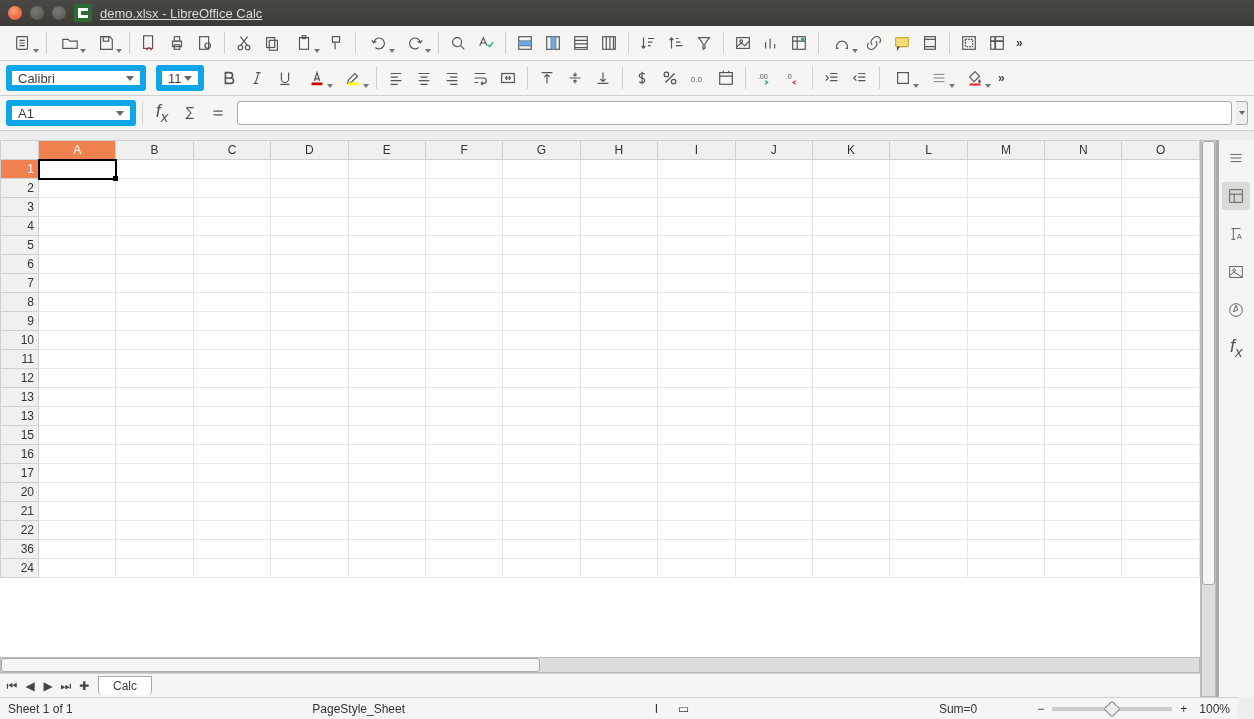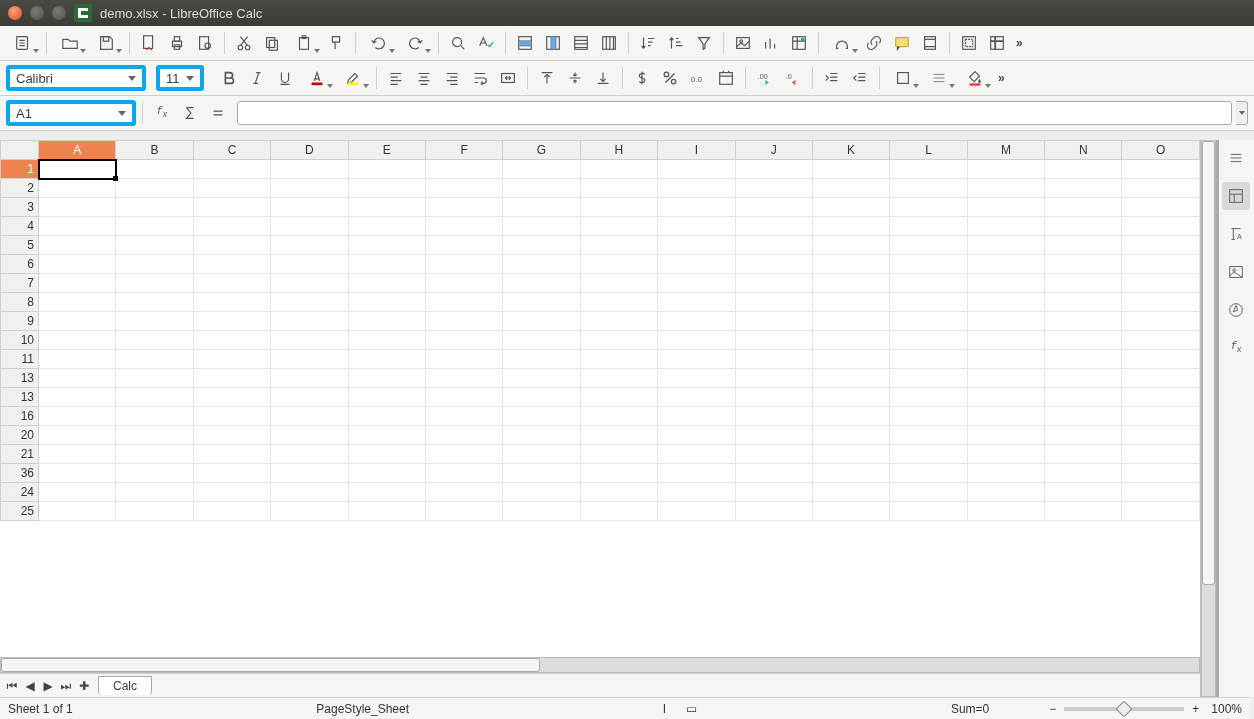--- a/index.html
+++ b/index.html
@@ -28,37 +28,37 @@
     color: #dcdad5;
   }
   .win-btn { width: 14px; height: 14px; border-radius: 50%; }
   .win-close { background: radial-gradient(circle at 40% 35%, #fb9f7b, #e04b25); }
   .win-min, .win-max { background: radial-gradient(circle at 40% 35%, #7a7974, #53524d); }
   .app-icon {
     width: 18px; height: 18px; background: #2b6b33; border-radius: 2px;
     display: flex; align-items: center; justify-content: center;
   }
   .app-icon::after { content: ""; width: 10px; height: 10px; background: #fff; clip-path: polygon(0 0,100% 0,100% 30%,30% 30%,30% 70%,100% 70%,100% 100%,0 100%);}
-  .title-text { font-size: 13px; font-weight: 500; color: #dedddb;}
+  .title-text { font-size: 13px; font-weight: 500; color: #dedddb; text-decoration: underline;}
   
   .toolbar {
     display: flex; align-items: center; padding: 4px 6px; gap: 2px;
     background: var(--bg-light); border-bottom: 1px solid #cfcfcb;
   }
   .tb-btn {
     width: 26px; height: 26px; display: flex; align-items: center; justify-content: center;
     border-radius: 3px; color: #555; position: relative; flex: 0 0 auto;
   }
   .tb-btn.wide { width: 34px; }
   .tb-sep { width: 1px; height: 22px; background: #cfcfcb; margin: 0 4px; flex: 0 0 auto;}
   .dd-caret { position:absolute; right:1px; bottom:3px; width:0;height:0;border-left:3px solid transparent;border-right:3px solid transparent;border-top:4px solid #777;}
   svg { width: 18px; height: 18px; display:block; }
   .toolbar svg { stroke: #555; stroke-width: 1.3; fill: none; }
   .combo {
-    height: 26px; background: #fff; border: 4px solid #0ea5e9; border-radius: 3px;
+    height: 26px; background: #fff; border: 6px solid #0ea5e9; border-radius: 3px;
     display: flex; align-items: center; padding: 0 18px 0 6px; position: relative; font-size: 13px;
   }
   .combo .dd { position:absolute; right:4px; top:50%; transform:translateY(-50%); width:10px; height:10px;}
   .combo .dd::before {content:"";position:absolute;top:3px;left:0;width:0;height:0;border-left:4px solid transparent;border-right:4px solid transparent;border-top:5px solid #666;}
   .font-name { width: 140px; }
   .font-size { width: 48px; }
   .name-box { width: 130px; }
   
   .formula-input {
     flex: 1; height: 24px; background: #fff; border: 1px solid #aaa; border-radius: 3px;
@@ -105,28 +105,28 @@
     border-radius: 0 0 4px 4px; font-size:12px; margin-left:4px;
   }
 
   
   .sidebar { width: 42px; background: var(--bg-light); border-left: 3px solid #aaa; display:flex; flex-direction:column; align-items:center; padding-top:4px; gap:10px;}
   .side-btn { width:28px;height:28px;display:flex;align-items:center;justify-content:center;border-radius:3px;}
   .side-btn.active{background:#d9d9d5;}
 
   
   .statusbar {
-    position:absolute; bottom:0; left:0; right:4px; height:22px;
+    position:absolute; bottom:0; left:0; right:16px; height:22px;
     background: var(--bg-light); border-top:1px solid #cfcfcb;
     display:flex; align-items:center; font-size:12px; color:#333; padding:0 8px;
   }
   .statusbar .sp { flex:1; }
   .zoom-slider { width:120px; height:4px; background:#ccc; position:relative; margin:0 8px;}
   .zoom-slider::before{content:"";position:absolute;left:50%;top:-4px;width:10px;height:10px;background:#eee;border:1px solid #888;border-radius:2px;transform:translateX(-50%) rotate(45deg);}
-  .fx-label{font-family:Liberation Mono, monospace;font-style:italic;font-size:10px;}
+  .fx-label{font-family:Liberation Sans, sans-serif;font-style:italic;font-size:18px;}
   .overflow-arrow { font-weight:bold; color:#444; padding:0 4px;}
 </style>
 </head>
 <body>
 
 <div class="titlebar">
   <div class="win-btn win-close"></div>
   <div class="win-btn win-min"></div>
   <div class="win-btn win-max"></div>
   <div class="app-icon"></div>
@@ -723,20 +723,38 @@
               <td class=""></td>
               <td class=""></td>
               <td class=""></td>
               <td class=""></td>
               <td class=""></td>
               <td class=""></td>
               <td class=""></td>
               <td class=""></td>
             </tr>
             <tr>
+              <th class="rowhdr ">12</th>
+              <td class=""></td>
+              <td class=""></td>
+              <td class=""></td>
+              <td class=""></td>
+              <td class=""></td>
+              <td class=""></td>
+              <td class=""></td>
+              <td class=""></td>
+              <td class=""></td>
+              <td class=""></td>
+              <td class=""></td>
+              <td class=""></td>
+              <td class=""></td>
+              <td class=""></td>
+              <td class=""></td>
+            </tr>
+            <tr>
               <th class="rowhdr ">13</th>
               <td class=""></td>
               <td class=""></td>
               <td class=""></td>
               <td class=""></td>
               <td class=""></td>
               <td class=""></td>
               <td class=""></td>
               <td class=""></td>
               <td class=""></td>
@@ -759,38 +777,74 @@
               <td class=""></td>
               <td class=""></td>
               <td class=""></td>
               <td class=""></td>
               <td class=""></td>
               <td class=""></td>
               <td class=""></td>
               <td class=""></td>
             </tr>
             <tr>
+              <th class="rowhdr ">15</th>
+              <td class=""></td>
+              <td class=""></td>
+              <td class=""></td>
+              <td class=""></td>
+              <td class=""></td>
+              <td class=""></td>
+              <td class=""></td>
+              <td class=""></td>
+              <td class=""></td>
+              <td class=""></td>
+              <td class=""></td>
+              <td class=""></td>
+              <td class=""></td>
+              <td class=""></td>
+              <td class=""></td>
+            </tr>
+            <tr>
               <th class="rowhdr ">16</th>
               <td class=""></td>
               <td class=""></td>
               <td class=""></td>
               <td class=""></td>
               <td class=""></td>
               <td class=""></td>
               <td class=""></td>
               <td class=""></td>
               <td class=""></td>
               <td class=""></td>
               <td class=""></td>
               <td class=""></td>
               <td class=""></td>
               <td class=""></td>
               <td class=""></td>
             </tr>
             <tr>
+              <th class="rowhdr ">17</th>
+              <td class=""></td>
+              <td class=""></td>
+              <td class=""></td>
+              <td class=""></td>
+              <td class=""></td>
+              <td class=""></td>
+              <td class=""></td>
+              <td class=""></td>
+              <td class=""></td>
+              <td class=""></td>
+              <td class=""></td>
+              <td class=""></td>
+              <td class=""></td>
+              <td class=""></td>
+              <td class=""></td>
+            </tr>
+            <tr>
               <th class="rowhdr ">20</th>
               <td class=""></td>
               <td class=""></td>
               <td class=""></td>
               <td class=""></td>
               <td class=""></td>
               <td class=""></td>
               <td class=""></td>
               <td class=""></td>
               <td class=""></td>
@@ -813,57 +867,57 @@
               <td class=""></td>
               <td class=""></td>
               <td class=""></td>
               <td class=""></td>
               <td class=""></td>
               <td class=""></td>
               <td class=""></td>
               <td class=""></td>
             </tr>
             <tr>
+              <th class="rowhdr ">22</th>
+              <td class=""></td>
+              <td class=""></td>
+              <td class=""></td>
+              <td class=""></td>
+              <td class=""></td>
+              <td class=""></td>
+              <td class=""></td>
+              <td class=""></td>
+              <td class=""></td>
+              <td class=""></td>
+              <td class=""></td>
+              <td class=""></td>
+              <td class=""></td>
+              <td class=""></td>
+              <td class=""></td>
+            </tr>
+            <tr>
               <th class="rowhdr ">36</th>
               <td class=""></td>
               <td class=""></td>
               <td class=""></td>
               <td class=""></td>
               <td class=""></td>
               <td class=""></td>
               <td class=""></td>
               <td class=""></td>
               <td class=""></td>
               <td class=""></td>
               <td class=""></td>
               <td class=""></td>
               <td class=""></td>
               <td class=""></td>
               <td class=""></td>
             </tr>
             <tr>
               <th class="rowhdr ">24</th>
-              <td class=""></td>
-              <td class=""></td>
-              <td class=""></td>
-              <td class=""></td>
-              <td class=""></td>
-              <td class=""></td>
-              <td class=""></td>
-              <td class=""></td>
-              <td class=""></td>
-              <td class=""></td>
-              <td class=""></td>
-              <td class=""></td>
-              <td class=""></td>
-              <td class=""></td>
-              <td class=""></td>
-            </tr>
-            <tr>
-              <th class="rowhdr ">25</th>
               <td class=""></td>
               <td class=""></td>
               <td class=""></td>
               <td class=""></td>
               <td class=""></td>
               <td class=""></td>
               <td class=""></td>
               <td class=""></td>
               <td class=""></td>
               <td class=""></td>

